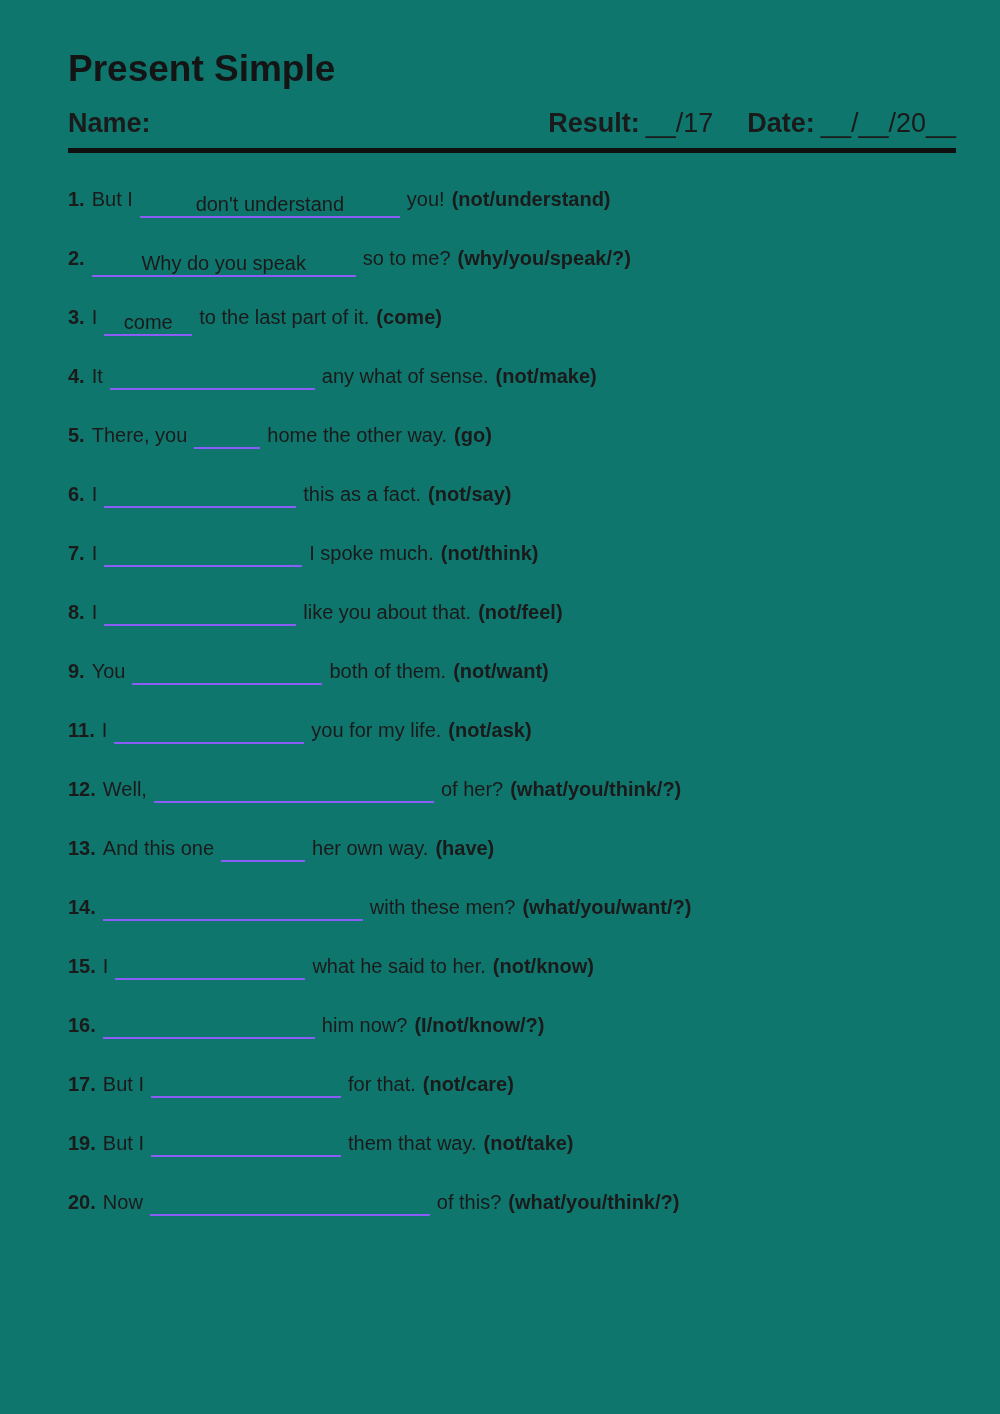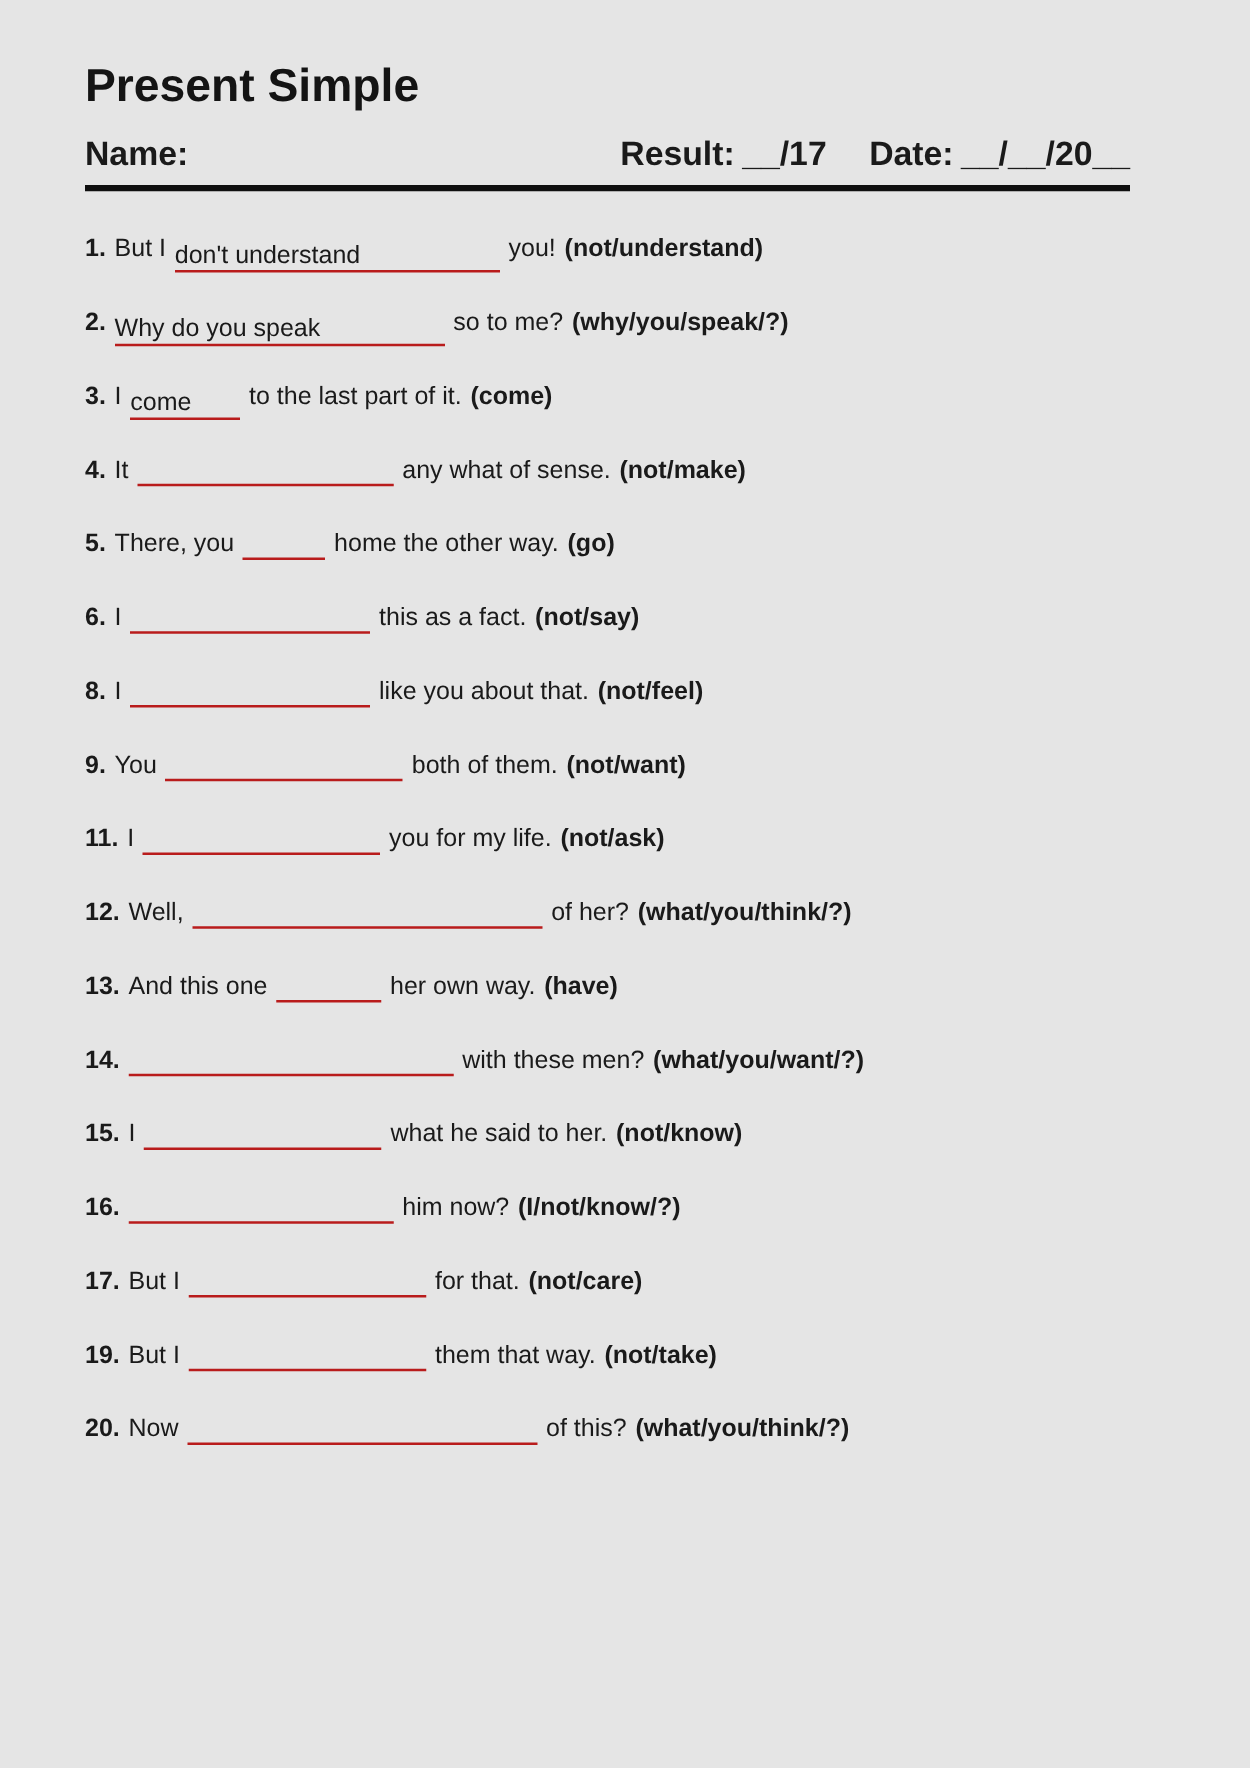--- a/index.html
+++ b/index.html
@@ -1,47 +1,47 @@
 <!DOCTYPE html>
 <html><head>
 <meta charset="utf-8">
 <style>
   html,body{margin:0;padding:0;background:#ffffff;}
   .page{
     width:1000px;height:1414px;box-sizing:border-box;
-    padding:50px 96px 0 68px;background:#e5e5e5;
+    padding:50px 44px 0 68px;background:#0f766e;
     font-family:"Liberation Sans","DejaVu Sans",sans-serif;
     color:#1a1a1a;overflow:hidden;
   }
   .b{font-weight:700;}
   h1.title{
     font-size:37px;line-height:1;margin:0 0 21px 0;
     font-weight:700;letter-spacing:0;color:#141414;
   }
   .head-row{
     display:flex;justify-content:space-between;align-items:baseline;
     font-size:27px;
   }
   .head-left{white-space:nowrap;}
   .head-right{white-space:nowrap;display:flex;gap:34px;}
   .head-pair{white-space:nowrap;}
-  .head-pair .val{font-weight:700;margin-left:6px;}
+  .head-pair .val{font-weight:400;margin-left:6px;}
   .rule{height:0;border-top:5px solid #0f0f0f;margin-top:9px;}
   #questions{margin-top:34px;}
   .q{
     font-size:20px;line-height:24px;height:26px;margin-bottom:33px;
     white-space:nowrap;color:#1a1a1a;
   }
   .qnum{font-weight:700;margin-right:7px;}
   .pre{margin-right:7px;}
   .post{margin-right:7px;}
   .hint{font-weight:700;}
   .blank{
-    display:inline-flex;align-items:flex-end;justify-content:flex-start;
-    height:24px;border-bottom:2px solid #b91c1c;
+    display:inline-flex;align-items:flex-end;justify-content:center;
+    height:24px;border-bottom:2px solid #8b5cf6;
     vertical-align:-5px;margin-right:7px;box-sizing:border-box;
   }
   .ans{font-size:20px;line-height:21px;padding-bottom:1px;}
 </style>
 </head>
 <body>
 
 <div class="page">
 
   <h1 class="title">Present Simple</h1>
@@ -88,20 +88,25 @@
           <span class="ans"></span>
         </span><span class="post">home the other way.</span><span class="hint">(go)</span>
   </div>
 
   <div class="q">
     <span class="qnum">6.</span><span class="pre">I</span><span class="blank" style="width: 192px;">
           <span class="ans"></span>
         </span><span class="post">this as a fact.</span><span class="hint">(not/say)</span>
   </div>
 
+  <div class="q">
+    <span class="qnum">7.</span><span class="pre">I</span><span class="blank" style="width: 198px;">
+          <span class="ans"></span>
+        </span><span class="post">I spoke much.</span><span class="hint">(not/think)</span>
+  </div>
 
   <div class="q">
     <span class="qnum">8.</span><span class="pre">I</span><span class="blank" style="width: 192px;">
           <span class="ans"></span>
         </span><span class="post">like you about that.</span><span class="hint">(not/feel)</span>
   </div>
 
   <div class="q">
     <span class="qnum">9.</span><span class="pre">You</span><span class="blank" style="width: 190px;">
           <span class="ans"></span>

